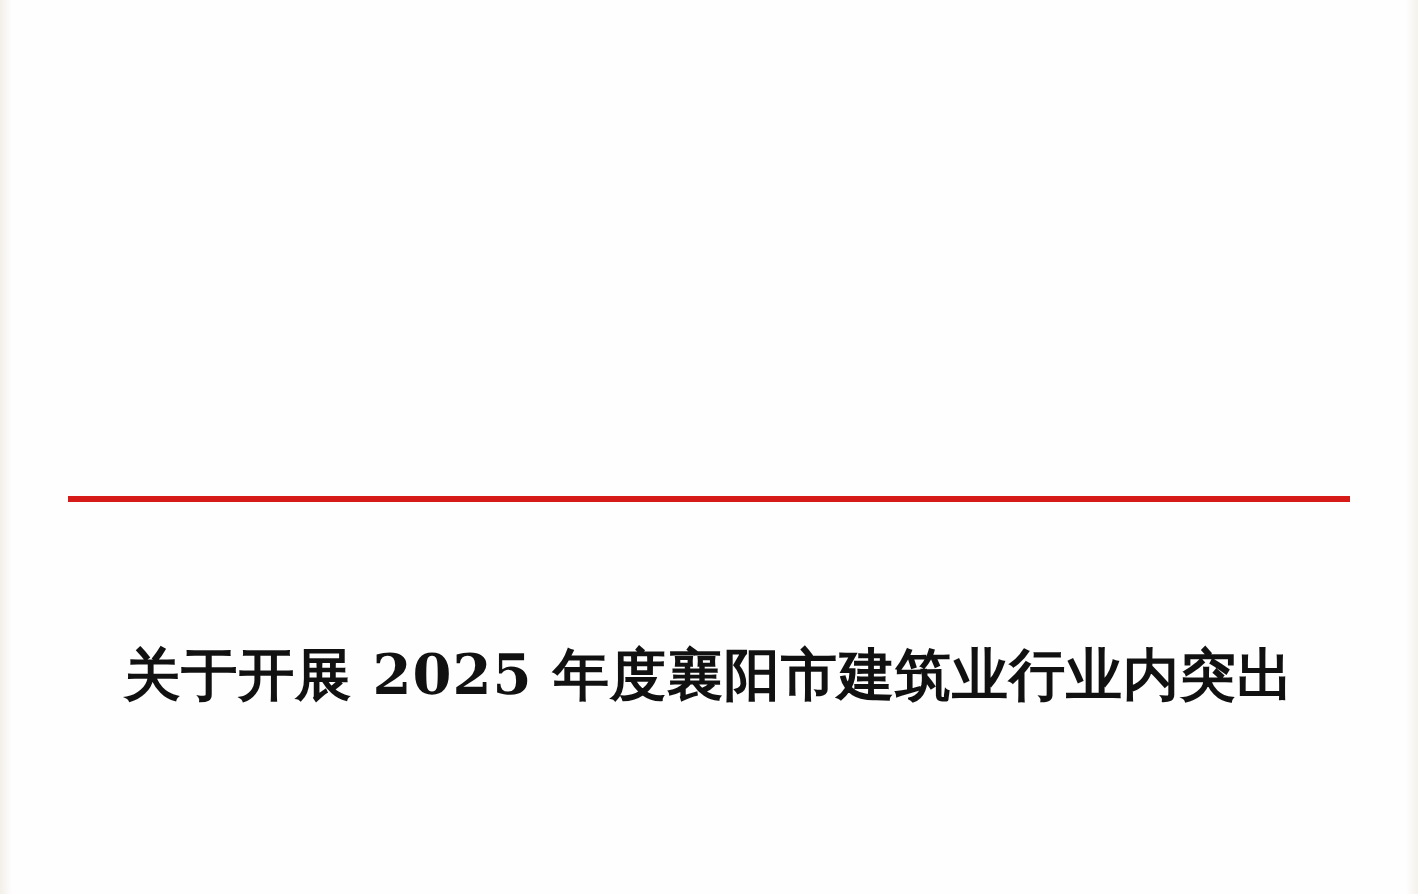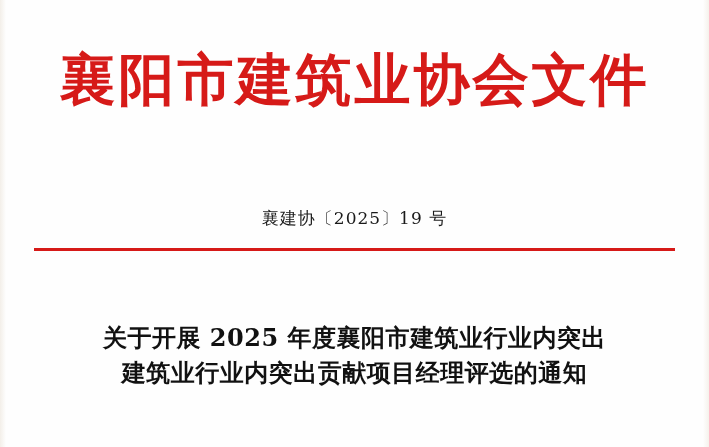--- a/index.html
+++ b/index.html
@@ -73,42 +73,39 @@
     width: 641px;
     height: 3px;
     background: #d61a18;
   }
 
   .subject {
     position: absolute;
     top: 320px;
     left: 62px;
     width: 585px;
-    text-align: center;
+    text-align: right;
     color: #111111;
     font-family: "DejaVu Serif", "Liberation Serif", serif;
     font-weight: bold;
-    font-size: 24px;
+    font-size: 28px;
     line-height: 35px;
     letter-spacing: 0.5px;
   }
   .subject .ln {
     display: block;
     white-space: nowrap;
   }
 </style>
 </head>
 <body>
 
 <div class="page">
 
-  <div class="doc-title">襄阳市建筑业协会文件</div>
 
-  <div class="doc-number">襄建协〔2025〕19 号</div>
 
   <div class="red-rule"></div>
 
   <div class="subject">
     <span class="ln">关于开展 2025 年度襄阳市建筑业行业内突出</span>
-    <span class="ln">建筑业行业内突出贡献项目经理评选的通知</span>
   </div>
 
 </div>
 
 </body></html>

